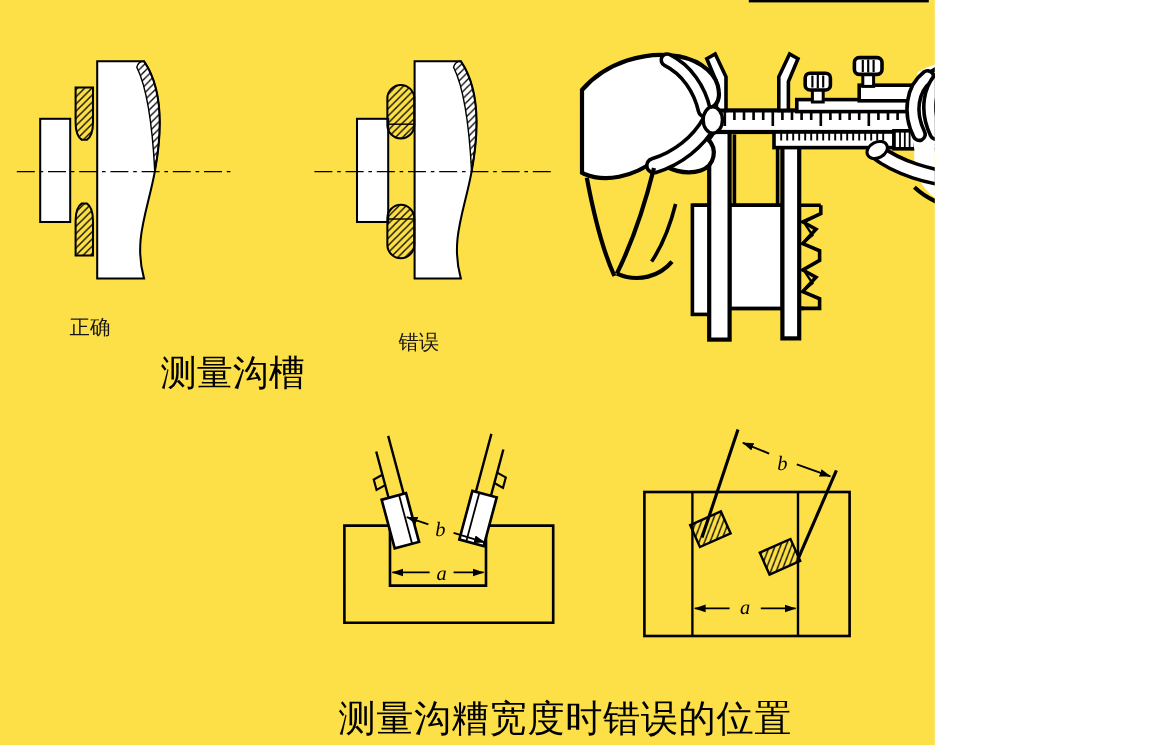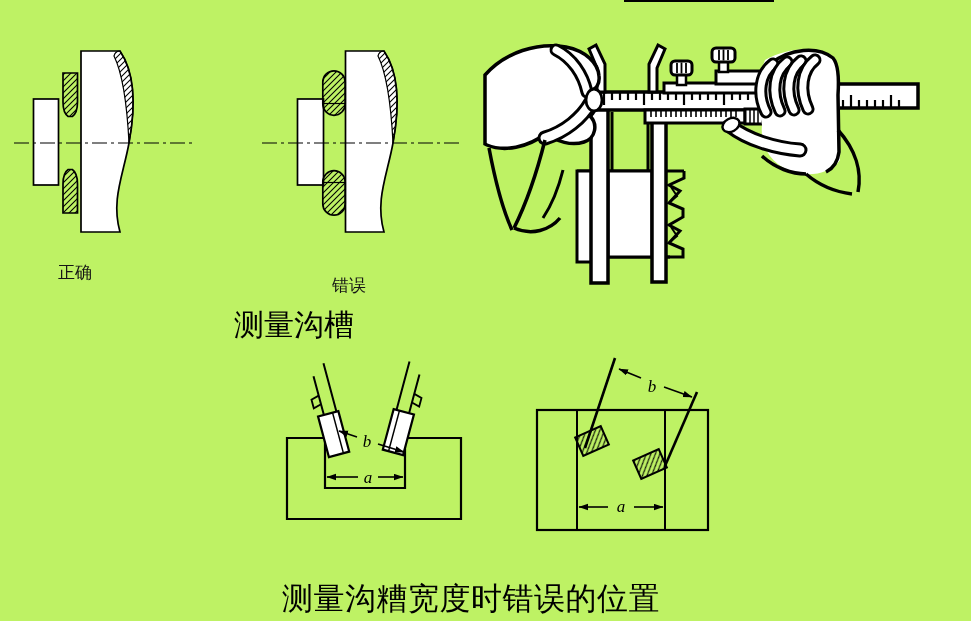--- a/index.html
+++ b/index.html
@@ -1,16 +1,16 @@
 <!DOCTYPE html>
 <html><head>
 <meta charset="utf-8">
 <style>
   html,body{margin:0;padding:0;background:#fff;}
-  .canvas{position:relative;width:971px;height:621px;background:#bef264;overflow:hidden;
+  .canvas{position:relative;width:779px;height:621px;background:#fde047;overflow:hidden;
           font-family:"Liberation Sans",sans-serif;}
   .abs{position:absolute;}
   .cap{position:absolute;color:#000;white-space:nowrap;font-family:"Liberation Sans",sans-serif;font-weight:500;}
   .lbl-sm{position:absolute;color:#151515;font-size:17px;font-family:"Liberation Serif",serif;white-space:nowrap;}
   svg{position:absolute;overflow:visible;}
   .ln1{stroke:#000;stroke-width:1.2;}
   .ln2{stroke:#000;stroke-width:1.7;}
   .cl{stroke:#000;stroke-width:1.1;fill:none;stroke-dasharray:15 4 3 4;}
   .b3{stroke:#000;stroke-width:3;}
   .b35{stroke:#000;stroke-width:3.5;}
@@ -53,21 +53,21 @@
       <rect class="ln2" fill="url(#hatch)" x="322.8" y="70.8" width="22.4" height="44.5" rx="11.2"></rect>
       <line class="ln1" x1="322.8" y1="103.5" x2="345.2" y2="103.5"></line>
       <rect class="ln2" fill="url(#hatch)" x="322.8" y="170.7" width="22.4" height="44.5" rx="11.2"></rect>
       <line class="ln1" x1="322.8" y1="182.5" x2="345.2" y2="182.5"></line>
       <line class="cl" x1="262" y1="143" x2="460" y2="143"></line>
     </g>
   </svg>
 
   <div class="lbl-sm" style="left:58px;top:261px;">正确</div>
   <div class="lbl-sm" style="left:332px;top:274px;">错误</div>
-  <div class="cap" style="left:134px;top:291px;width:220px;text-align:right;font-size:30px;margin-top:14px;">测量沟槽</div>
+  <div class="cap" style="left:134px;top:291px;width:220px;text-align:left;font-size:30px;">测量沟槽</div>
 
   <svg style="left:485px;top:3px;" width="486" height="294" viewBox="485 3 486 294">
 
     <g stroke="#000" fill="none">
       <line class="b3" x1="577" y1="171" x2="684" y2="171"></line>
       <line class="b3" x1="577" y1="257" x2="670" y2="257"></line>
       <rect class="b3" fill="#fff" x="577" y="171" width="15" height="91"></rect>
       <rect class="b3" fill="#fff" x="608" y="171" width="44" height="86"></rect>
       <line class="b3" x1="612" y1="112" x2="612" y2="171"></line>
       <line class="b3" x1="648" y1="112" x2="648" y2="171"></line>

